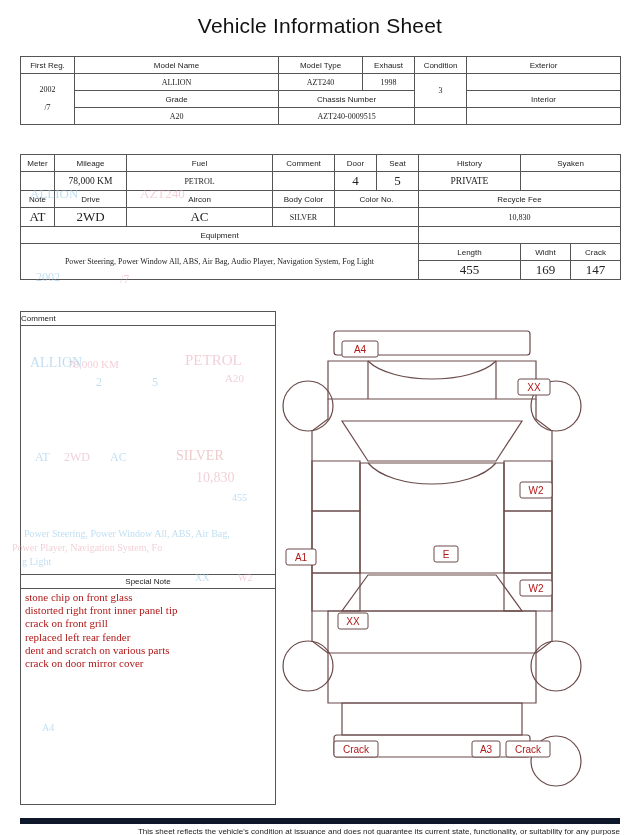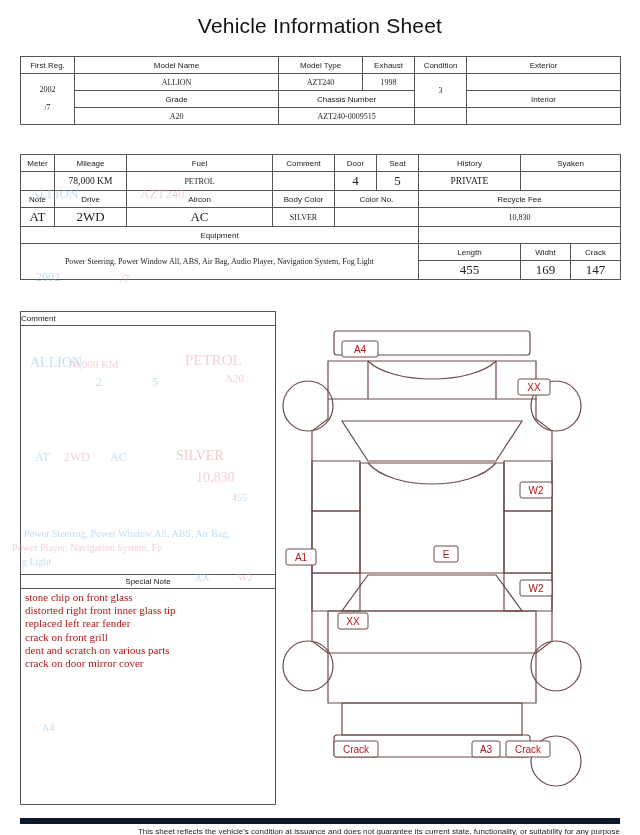--- a/index.html
+++ b/index.html
@@ -247,23 +247,23 @@
       <td class="val small">147</td>
     </tr>
   </tbody>
     </table>
 
   <div class="comment-box">
     <div class="comment-hd">Comment</div>
     <div class="special-hd">Special Note</div>
     <div class="special-list">
       <div>stone chip on front glass</div>
-      <div>distorted right front inner glass tip</div>
+      <div>distorted right front inner panel tip</div>
+      <div>crack on front grill</div>
       <div>replaced left rear fender</div>
-      <div>crack on front grill</div>
       <div>dent and scratch on various parts</div>
       <div>crack on door mirror cover</div>
     </div>
   </div>
 
   <div class="diagram">
     <svg width="338" height="480" viewBox="0 0 338 480">
       <g fill="none" stroke="#6b4a4a" stroke-width="1.2">
 
         <circle cx="26" cy="95" r="25"></circle>

